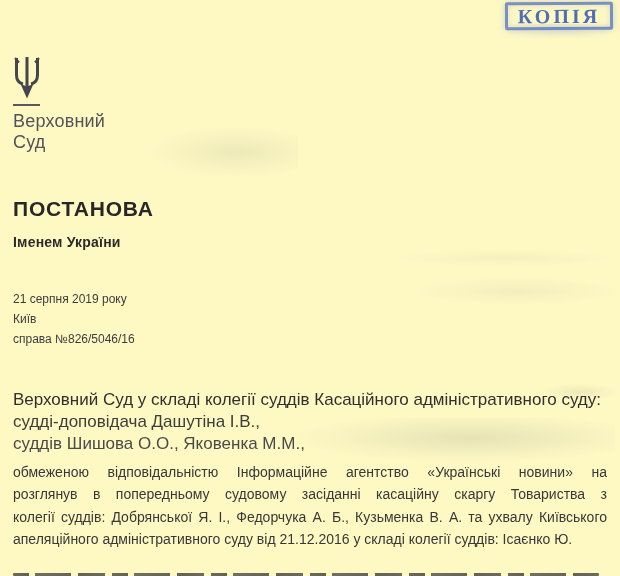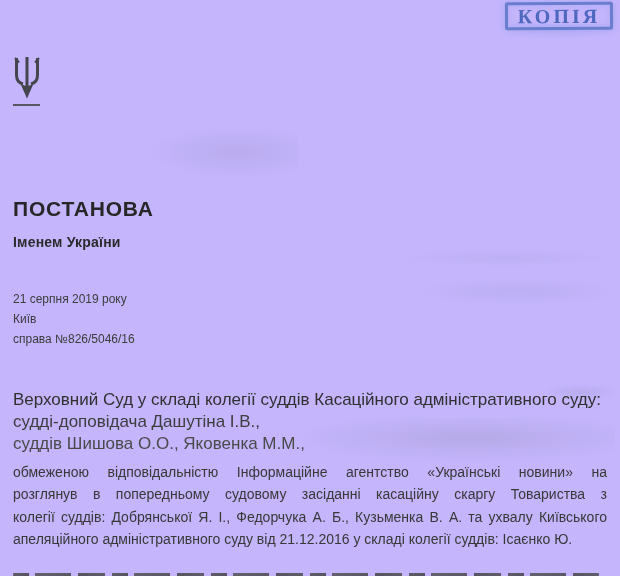--- a/index.html
+++ b/index.html
@@ -3,21 +3,21 @@
 <meta charset="utf-8">
 <style>
   html,body{margin:0;padding:0;}
   body{
     width:620px;height:576px;
     background:#ffffff;
     font-family:"Liberation Sans", sans-serif;
     position:relative;
     overflow:hidden;
   }
-  .page{position:absolute;inset:0;background:#c4b5fd;}
+  .page{position:absolute;inset:0;background:#fef9c3;}
 
   
   .stamp{
     position:absolute;left:505px;top:2px;width:102px;height:22px;
     border:3px solid rgba(76,108,192,0.75);
     border-radius:2px;
     display:flex;align-items:center;justify-content:center;
     font-family:"Liberation Serif", serif;
     font-weight:700;font-size:20px;letter-spacing:3px;
     color:rgba(66,98,185,0.92);
@@ -112,20 +112,24 @@
   <span class="emblem">
     <svg width="28" height="42" viewBox="0 0 56 84" xmlns="http://www.w3.org/2000/svg">
       <path d="M7 2 V36 Q7 51 20 54" fill="none" stroke="#45454d" stroke-width="6"></path>
       <path d="M49 2 V36 Q49 51 36 54" fill="none" stroke="#45454d" stroke-width="6"></path>
       <path d="M28 0 V58" fill="none" stroke="#45454d" stroke-width="6"></path>
       <path d="M4 2 L12 11 M52 2 L44 11" fill="none" stroke="#45454d" stroke-width="4"></path>
       <path d="M13 49 L28 83 L43 49 Q36 58 28 58 Q20 58 13 49 Z" fill="#45454d"></path>
     </svg>
   </span>
   <div class="emblem-rule"></div>
+  <div class="org">
+    <div>Верховний</div>
+    <div>Суд</div>
+  </div>
 
   <div class="title">ПОСТАНОВА</div>
   <div class="subtitle">Іменем України</div>
 
   <div class="meta">
     <div>21 серпня 2019 року</div>
     <div>Київ</div>
     <div>справа №826/5046/16</div>
   </div>
 

